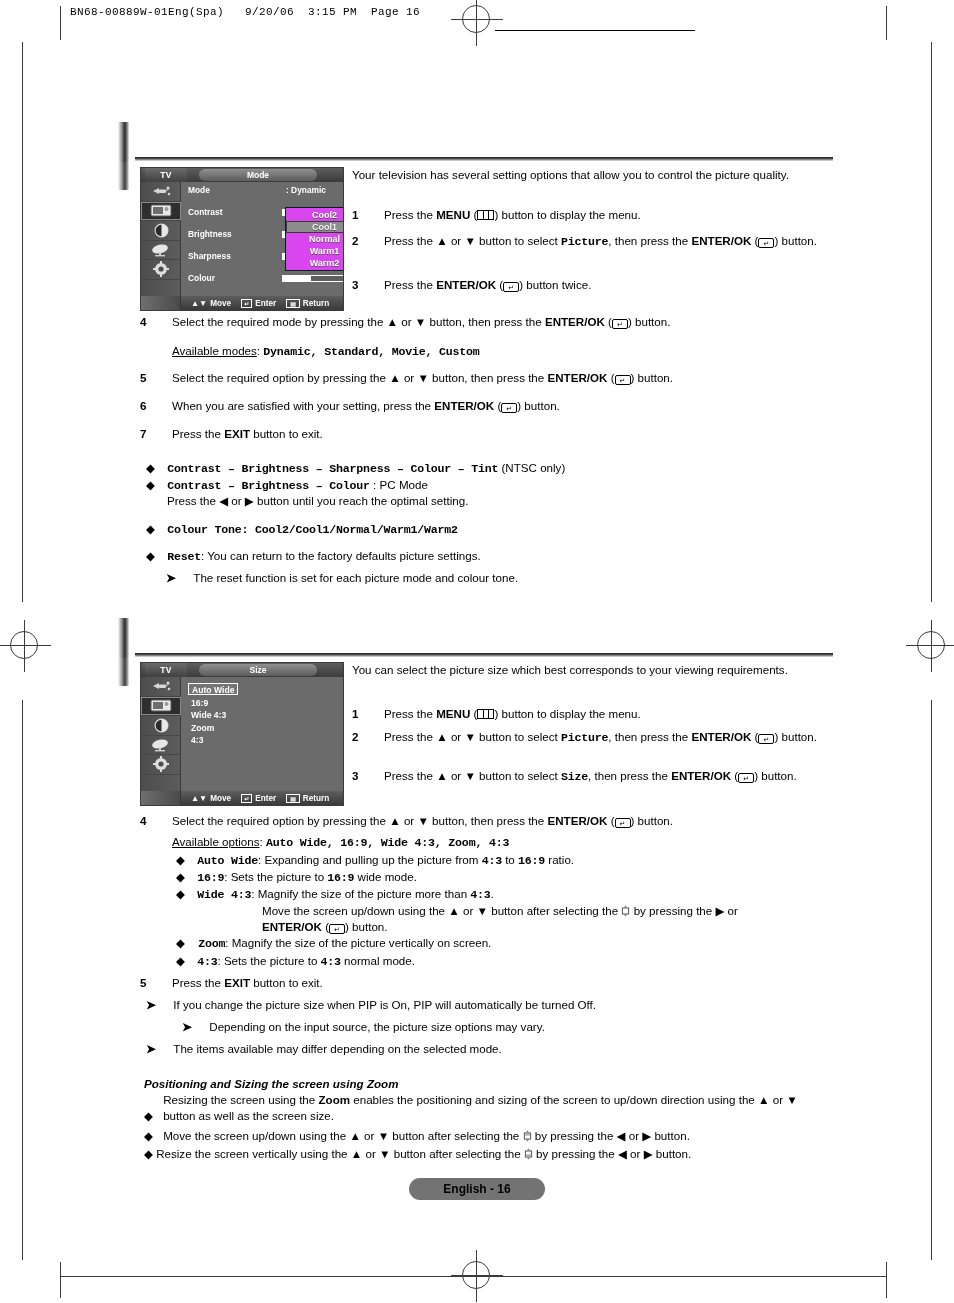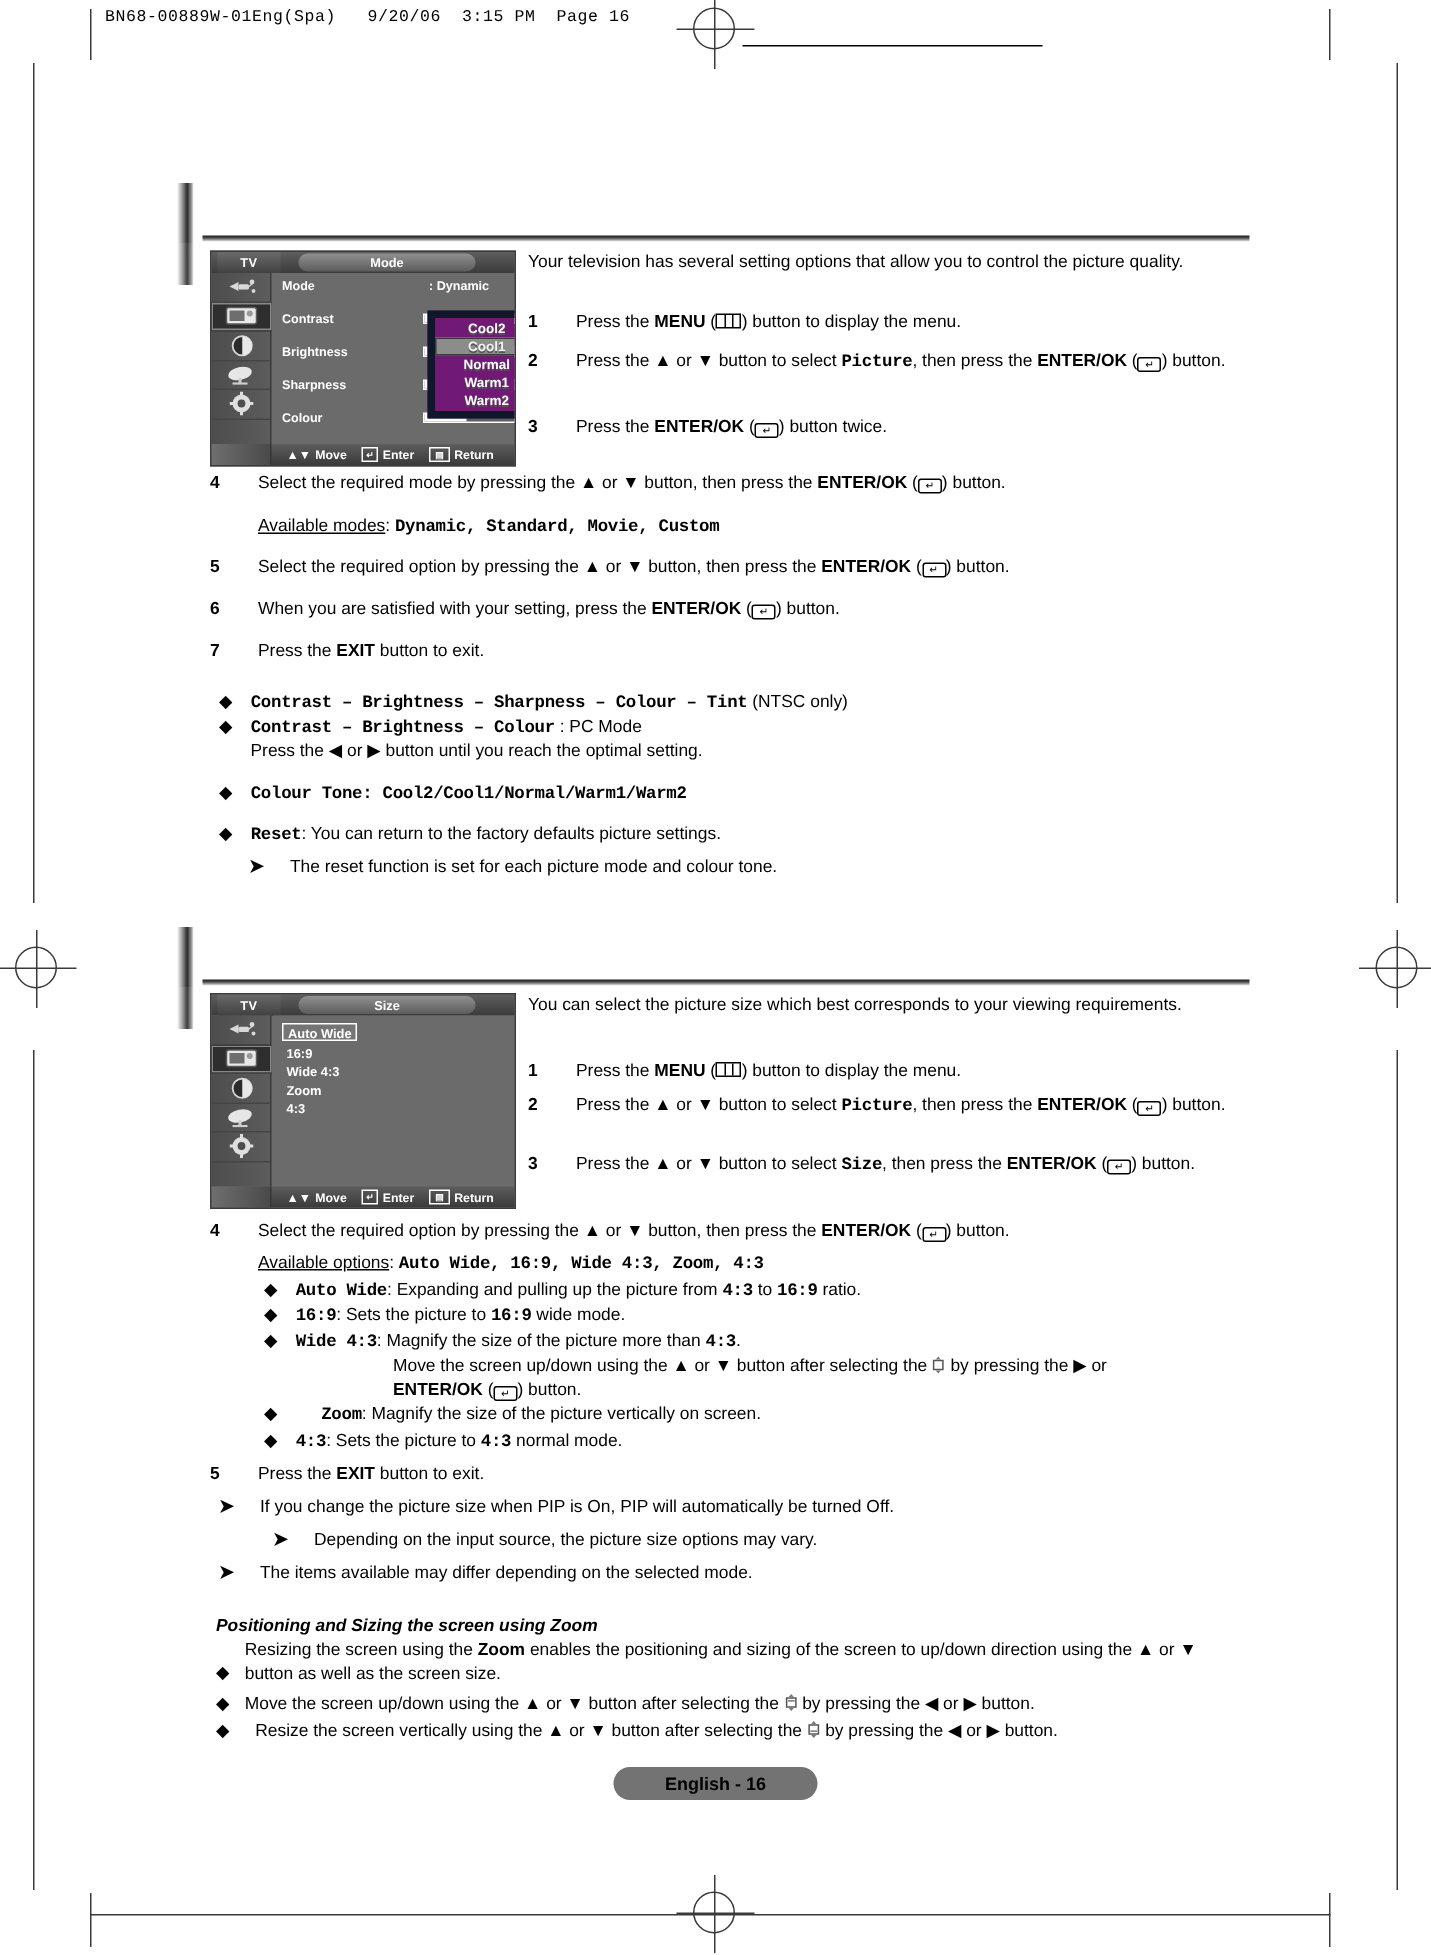--- a/index.html
+++ b/index.html
@@ -99,21 +99,21 @@
   .bar {
     position:absolute; left:100px; top:2px; width:62px; height:7px;
     border:1px solid #ffffff; background:#5f5f5f;
   }
   .bar i { position:absolute; left:0; top:0; bottom:0; background:#ffffff; display:block; }
   .bar u { position:absolute; top:-1px; width:4px; height:7px; background:#ffffff;
            border:1px solid #d8d8d8; }
 
   .osd-dd {
     position:absolute; left:103px; top:25px; width:79px;
-    background:#701a75; border:5px solid #0f172a;
+    background:#d946ef; border:1px solid #0f172a;
     padding:1px 0;
   }
   .osd-dd div {
     height:12px; line-height:12px; text-align:center;
     font-size:9px; font-weight:bold; color:#ffffff;
     text-shadow:0 1px 0 #555;
   }
   .osd-dd div.hl { background:#8c8c8c; box-shadow:inset 0 0 0 1px #3a3a3a; color:#f2f2f2; }
 
   .osd-botbar {
@@ -526,21 +526,21 @@
           <rect x="1.4" y="3" width="6.2" height="6" fill="#fff" stroke="#555"></rect>
           <path d="M4.5 0.4 L6.2 2.4 L2.8 2.4 Z" fill="#777"></path>
           <path d="M4.5 11.6 L2.8 9.6 L6.2 9.6 Z" fill="#777"></path>
         </svg></span>
   <span>by pressing the ▶ or</span></span><br>
   <span><b class="bd">ENTER/OK</b> (<span class="k-enter">↵</span>) button.</span>
 </div>
 
 <div class="bl" style="left:176px; top:935px; width:700px;">
   <span>◆</span>
-  <span style="margin-left:26px;"><span class="mono">Zoom</span>: Magnify the size of the picture vertically on screen.</span>
+  <span style="margin-left:10px;"><span class="mono">Zoom</span>: Magnify the size of the picture vertically on screen.</span>
 </div>
 <div class="bl" style="left:176px; top:953px; width:700px;">
   <span>◆</span>
   <span style="margin-left:9px;"><span class="mono">4:3</span>: Sets the picture to <span class="mono">4:3</span> normal mode.</span>
 </div>
 
 <div class="step" style="left:140px; top:975px; width:700px;">
   <span class="n">5</span>
   <span style="margin-left:32px; display:inline-block;">Press the <b class="bd">EXIT</b> button to exit.</span>
 </div>
@@ -571,21 +571,21 @@
   <span class="k-icon"><svg width="9" height="12" viewBox="0 0 9 12">
           <rect x="1.4" y="3" width="6.2" height="6" fill="#fff" stroke="#555"></rect>
           <rect x="2.2" y="4.4" width="4.6" height="1" fill="#777"></rect>
           <path d="M4.5 0.4 L6.2 2.4 L2.8 2.4 Z" fill="#777"></path>
           <path d="M4.5 11.6 L2.8 9.6 L6.2 9.6 Z" fill="#777"></path>
         </svg></span>
   by pressing the ◀ or ▶ button.</span>
 </div>
 <div class="bl" style="left:144px; top:1146px; width:700px;">
   <span>◆</span>
-  <span style="margin-left:14px;">Resize the screen vertically using the ▲ or ▼ button after selecting the
+  <span style="margin-left:0;">Resize the screen vertically using the ▲ or ▼ button after selecting the
   <span class="k-icon"><svg width="9" height="12" viewBox="0 0 9 12">
           <rect x="1.4" y="3" width="6.2" height="6" fill="#fff" stroke="#555"></rect>
           <rect x="2.2" y="6.6" width="4.6" height="1" fill="#777"></rect>
           <path d="M4.5 0.4 L6.2 2.4 L2.8 2.4 Z" fill="#777"></path>
           <path d="M4.5 11.6 L2.8 9.6 L6.2 9.6 Z" fill="#777"></path>
         </svg></span>
   by pressing the ◀ or ▶ button.</span>
 </div>
 
 <div class="footer">English - 16</div>

